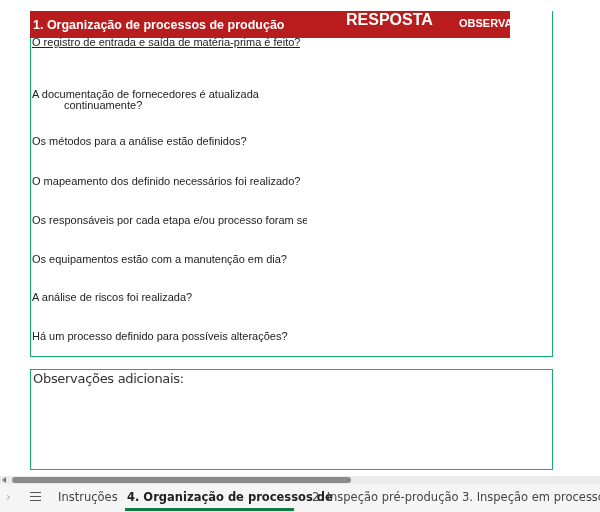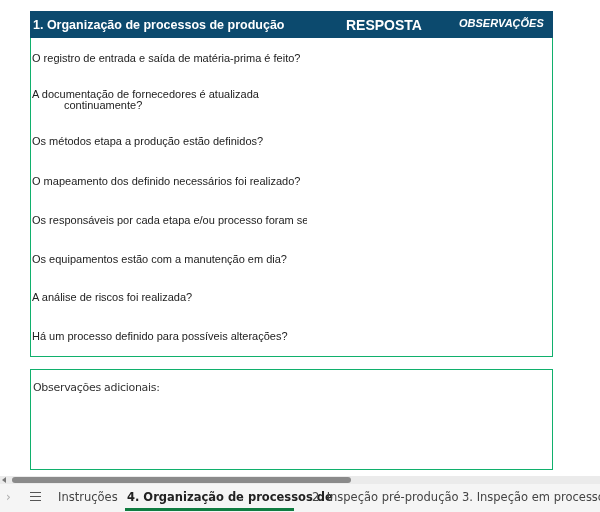--- a/index.html
+++ b/index.html
@@ -1,25 +1,25 @@
 <!DOCTYPE html>
 <html><head>
 <meta charset="utf-8">
 <style>
   html, body { margin:0; padding:0; }
   body { width:600px; height:512px; background:#ffffff; position:relative; overflow:hidden; font-family:"Liberation Sans", sans-serif; }
   .sheet { position:absolute; left:0; top:0; width:600px; height:476px; background:#fff; }
   .table-box { position:absolute; left:30px; top:11px; width:521px; height:345px; border:1px solid #10b06c; border-top:none; box-sizing:content-box; }
-  .header { position:absolute; left:30px; top:11px; width:523px; height:27px; background:#0c4a6e; color:#fff; font-weight:bold; font-size:12.5px; }
+  .header { position:absolute; left:30px; top:11px; width:480px; height:27px; background:#b91c1c; color:#fff; font-weight:bold; font-size:12.5px; }
   .header .h-title { position:absolute; left:3px; top:7px; }
-  .header .h-resp { position:absolute; left:316px; top:6px; font-size:14px; }
-  .header .h-obs { position:absolute; left:429px; top:6px; font-size:11px;font-style:italic; }
+  .header .h-resp { position:absolute; left:316px; top:0; font-size:16px; }
+  .header .h-obs { position:absolute; left:429px; top:6px; font-size:11px; }
   .q { position:absolute; left:32px; font-size:11px; color:#222; line-height:12px; white-space:nowrap; overflow:hidden; }
   .obs-box { position:absolute; left:30px; top:369px; width:521px; height:99px; border:1.5px solid #10b06c; }
-  .obs-label { position:absolute; left:2px; top:11px; font-size:11px; color:#333; font-family:"DejaVu Sans", sans-serif; letter-spacing:-0.3px; }
+  .obs-label { position:absolute; left:2px; top:1px; font-size:13px; color:#333; font-family:"DejaVu Sans", sans-serif; letter-spacing:-0.3px; }
   .hscroll { position:absolute; left:0; top:476px; width:600px; height:8px; background:#ebebeb; }
   .hscroll .arrow { position:absolute; left:2px; top:1px; width:0; height:0; border-top:3px solid transparent; border-bottom:3px solid transparent; border-right:4px solid #777; }
   .hscroll .thumb { position:absolute; left:12px; top:1px; width:339px; height:6px; background:#8a8a8a; border-radius:3px; }
   .tabbar { position:absolute; left:0; top:484px; width:600px; height:28px; background:#f5f5f5; font-family:"DejaVu Sans", sans-serif; font-size:11.5px; color:#444; }
   .tabbar .nav-chev { position:absolute; left:6px; top:6px; color:#aaa; font-size:12px; }
   .tabbar .menu { position:absolute; left:30px; top:5px; width:11px; }
   .tabbar .menu span { display:block; height:1.5px; background:#555; margin:2.5px 0; }
   .tab { position:absolute; top:6px; white-space:nowrap; }
   .tab.active { color:#222; font-weight:bold; }
   .tab-underline { position:absolute; left:125px; top:24px; width:169px; height:2.5px; background:#107c41; }
@@ -28,24 +28,24 @@
 <body>
 
 <div class="sheet">
   <div class="table-box"></div>
   <div class="header">
     <span class="h-title">1. Organização de processos de produção</span>
     <span class="h-resp">RESPOSTA</span>
     <span class="h-obs">OBSERVAÇÕES</span>
   </div>
 
-  <div class="q" style="top:52px;">O registro de entrada e saída de matéria-prima é feito?</div>
+  <div class="q" style="top:36px;text-decoration:underline;">O registro de entrada e saída de matéria-prima é feito?</div>
   <div class="q" style="top:88px;">A documentação de fornecedores é atualizada</div>
   <div class="q" style="top:99px;padding-left:32px;">continuamente?</div>
-  <div class="q" style="top:135px;">Os métodos etapa a produção estão definidos?</div>
+  <div class="q" style="top:135px;">Os métodos para a análise estão definidos?</div>
   <div class="q" style="top:175px;">O mapeamento dos definido necessários foi realizado?</div>
   <div class="q" style="top:214px; width:275px;">Os responsáveis por cada etapa e/ou processo foram selecio</div>
   <div class="q" style="top:253px;">Os equipamentos estão com a manutenção em dia?</div>
   <div class="q" style="top:291px;">A análise de riscos foi realizada?</div>
   <div class="q" style="top:330px;">Há um processo definido para possíveis alterações?</div>
 
   <div class="obs-box">
     <span class="obs-label">Observações adicionais:</span>
   </div>
 </div>

